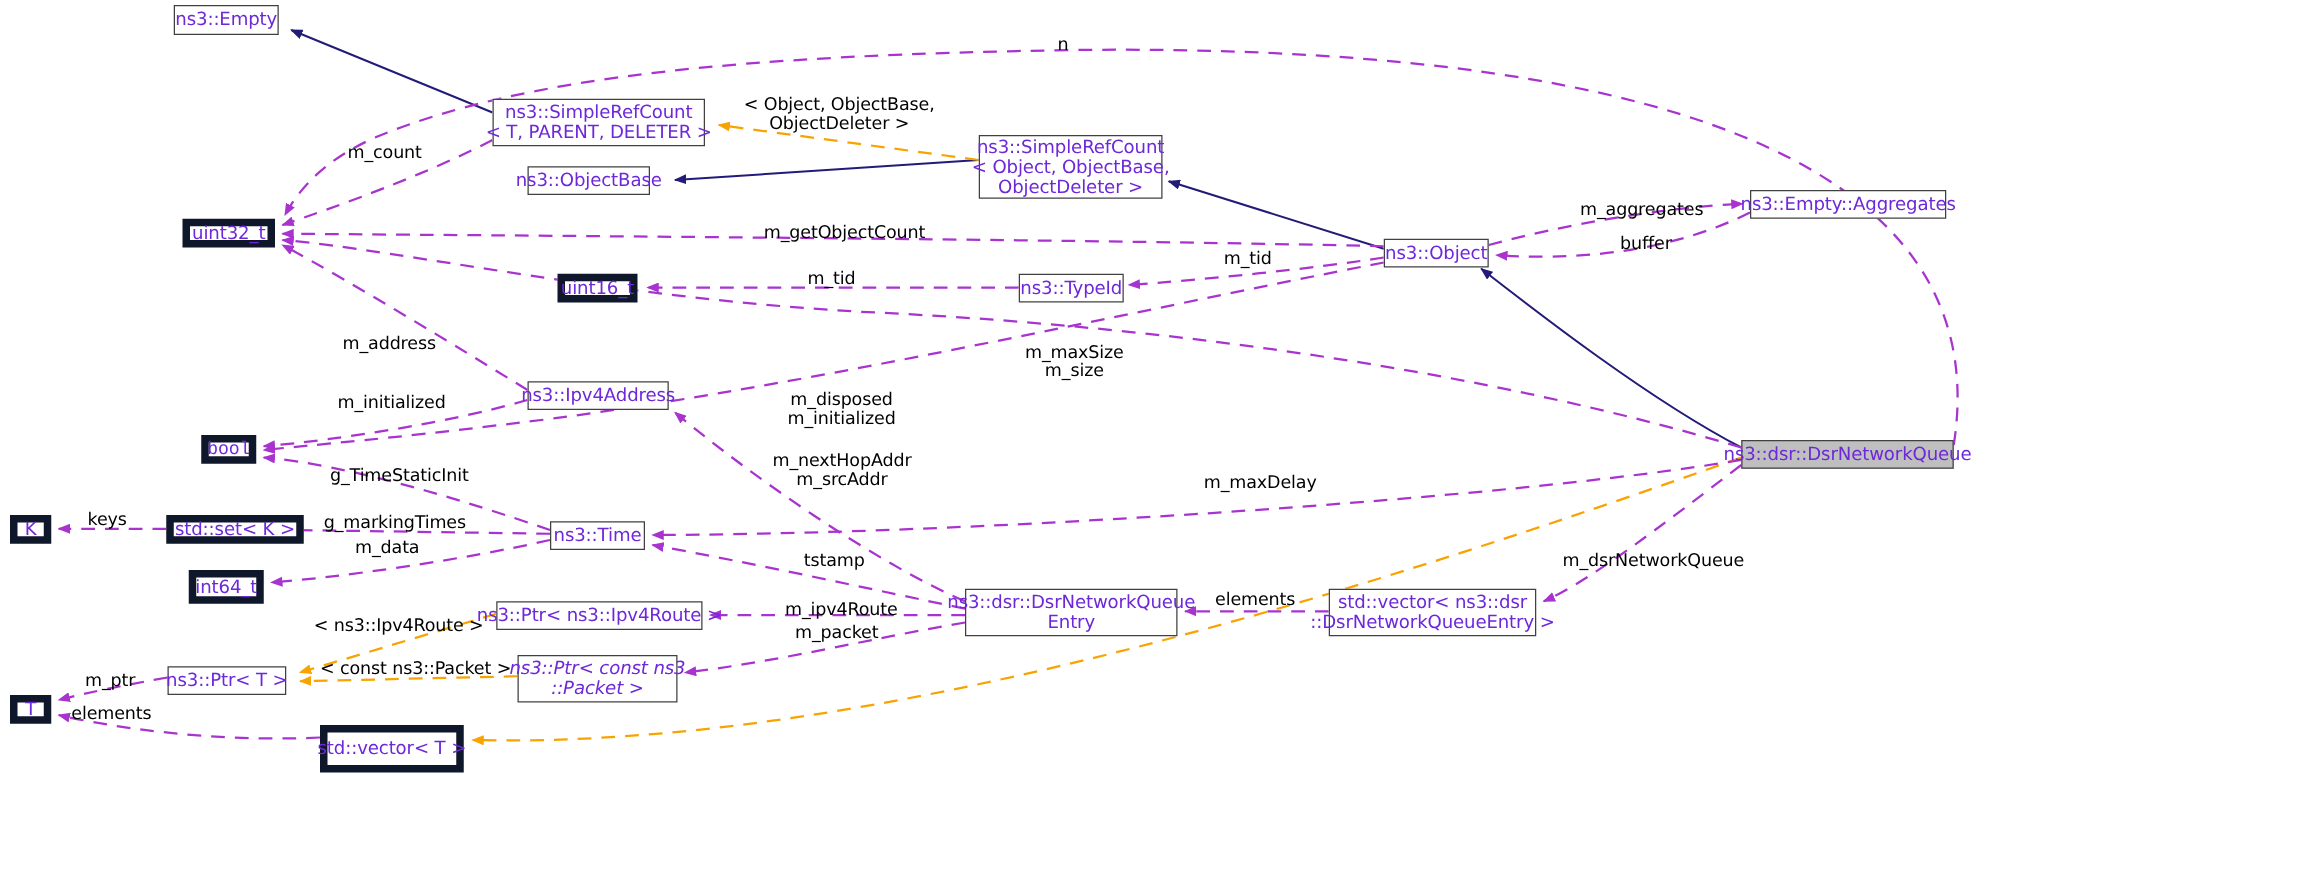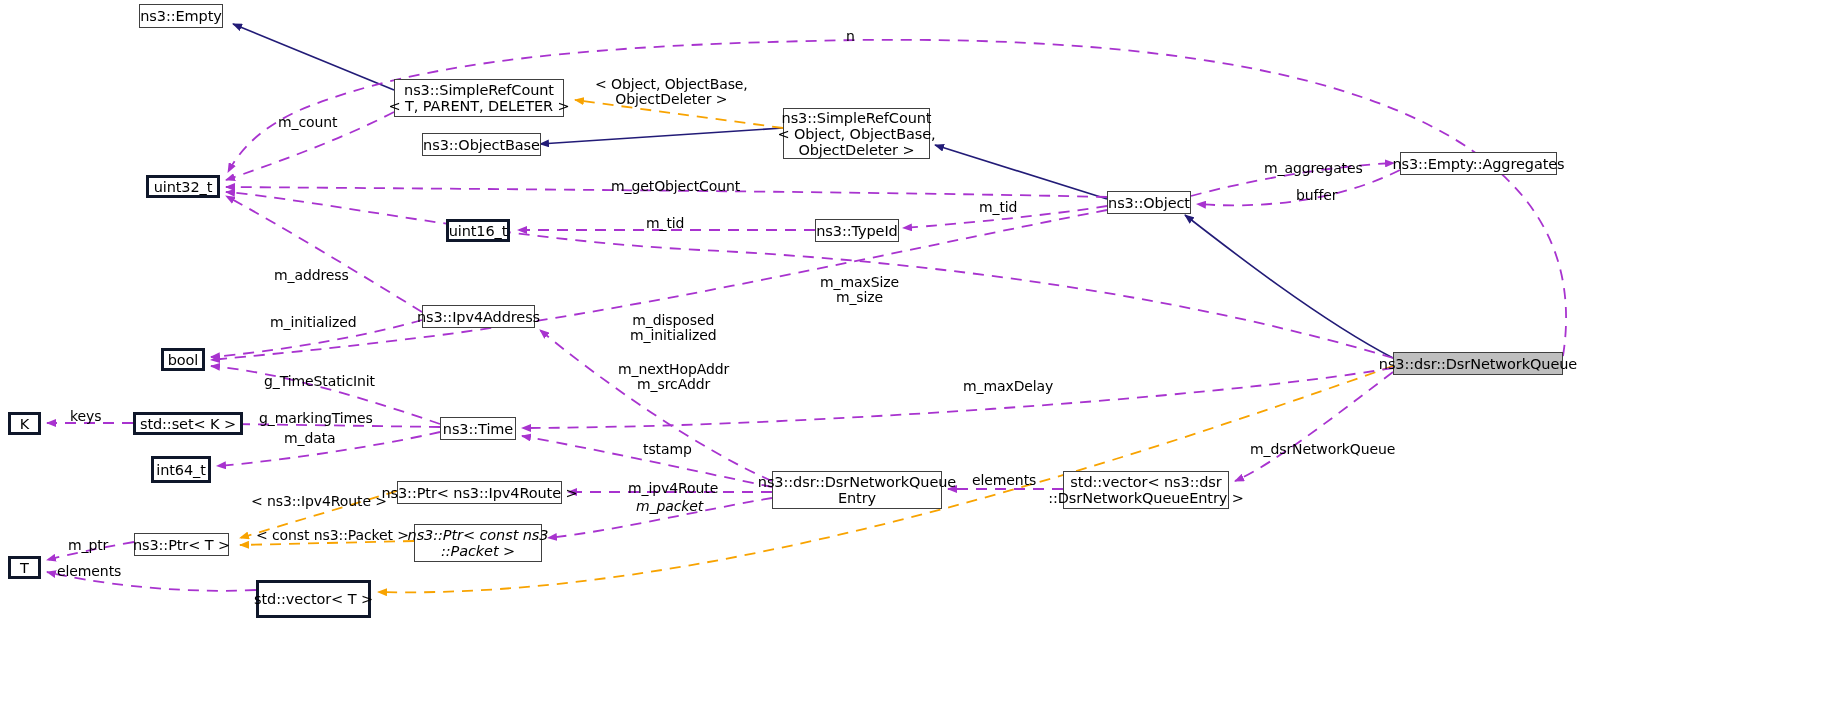--- a/index.html
+++ b/index.html
@@ -23,27 +23,27 @@
     pointer-events: none;
   }
   .node {
     position: absolute;
     box-sizing: border-box;
     display: flex;
     align-items: center;
     justify-content: center;
     text-align: center;
     background: #ffffff;
-    color: #000000;
+    color: #6d28d9;
     font-size: 14.5px;
     line-height: 16px;
     white-space: pre;
     letter-spacing: -0.1px;
   }
-  .node.plain   { border: 3px solid #0f172a; }
+  .node.plain   { border: 6px solid #0f172a; }
   .node.klass   { border: 1px solid #404040; }
   .node.focus   { border: 1px solid #404040; background: #bfbfbf; }
   .edge-label {
     position: absolute;
     font-size: 14px;
     line-height: 15px;
     color: #000000;
     white-space: pre;
     text-align: center;
     background: transparent;
@@ -130,31 +130,31 @@
 
       <path d="M134,542 C100,548 70,554 47,560"></path>
 
       <path d="M256,590 C170,594 90,582 47,572"></path>
     </g>
   </svg>
 
 <div class="node klass" style="left: 139px; top: 4px; width: 84px; height: 24px;">ns3::Empty</div>
     <div class="node klass" style="left: 394px; top: 79px; width: 170px; height: 38px;">ns3::SimpleRefCount
 &lt; T, PARENT, DELETER &gt;</div>
-    <div class="node klass" style="left: 422px; top: 133px; width: 119px; height: 23px;">ns3::ObjectBase</div>
+    <div class="node klass" style="left: 422px; top: 133px; width: 98px; height: 23px;">ns3::ObjectBase</div>
     <div class="node klass" style="left: 783px; top: 108px; width: 147px; height: 51px;">ns3::SimpleRefCount
 &lt; Object, ObjectBase,
 ObjectDeleter &gt;</div>
     <div class="node plain" style="left: 146px; top: 175px; width: 74px; height: 23px;">uint32_t</div>
     <div class="node plain" style="left: 446px; top: 219px; width: 64px; height: 23px;">uint16_t</div>
     <div class="node klass" style="left: 815px; top: 219px; width: 84px; height: 23px;">ns3::TypeId</div>
     <div class="node klass" style="left: 1107px; top: 191px; width: 84px; height: 23px;">ns3::Object</div>
     <div class="node klass" style="left: 1400px; top: 152px; width: 157px; height: 23px;">ns3::Empty::Aggregates</div>
     <div class="node klass" style="left: 422px; top: 305px; width: 113px; height: 23px;">ns3::Ipv4Address</div>
-    <div class="node plain" style="left: 161px; top: 348px; width: 44px; height: 23px;">bool</div>
+    <div class="node plain" style="left: 161px; top: 348px; width: 44px; height: 23px; font-family: Liberation Mono, monospace;">bool</div>
     <div class="node focus" style="left: 1393px; top: 352px; width: 170px; height: 23px;">ns3::dsr::DsrNetworkQueue</div>
     <div class="node plain" style="left: 8px; top: 412px; width: 33px; height: 23px;">K</div>
     <div class="node plain" style="left: 133px; top: 412px; width: 110px; height: 23px;">std::set&lt; K &gt;</div>
     <div class="node klass" style="left: 440px; top: 417px; width: 76px; height: 23px;">ns3::Time</div>
     <div class="node plain" style="left: 151px; top: 456px; width: 60px; height: 27px;">int64_t</div>
     <div class="node klass" style="left: 397px; top: 481px; width: 165px; height: 23px;">ns3::Ptr&lt; ns3::Ipv4Route &gt;</div>
     <div class="node klass" style="left: 772px; top: 471px; width: 170px; height: 38px;">ns3::dsr::DsrNetworkQueue
 Entry</div>
     <div class="node klass" style="left: 1063px; top: 471px; width: 166px; height: 38px;">std::vector&lt; ns3::dsr
 ::DsrNetworkQueueEntry &gt;</div>
@@ -182,18 +182,18 @@
 m_srcAddr</div>
     <div class="edge-label" style="left: 963px; top: 379px;">m_maxDelay</div>
     <div class="edge-label" style="left: 264px; top: 374px;">g_TimeStaticInit</div>
     <div class="edge-label" style="left: 70px; top: 409px;">keys</div>
     <div class="edge-label" style="left: 259px; top: 411px;">g_markingTimes</div>
     <div class="edge-label" style="left: 284px; top: 431px;">m_data</div>
     <div class="edge-label" style="left: 1250px; top: 442px;">m_dsrNetworkQueue</div>
     <div class="edge-label" style="left: 643px; top: 442px;">tstamp</div>
     <div class="edge-label" style="left: 972px; top: 473px;">elements</div>
     <div class="edge-label" style="left: 628px; top: 481px;">m_ipv4Route</div>
-    <div class="edge-label" style="left: 636px; top: 499px; font-style: italic;">m_packet</div>
+    <div class="edge-label" style="left: 636px; top: 499px;">m_packet</div>
     <div class="edge-label" style="left: 251px; top: 494px;">&lt; ns3::Ipv4Route &gt;</div>
     <div class="edge-label" style="left: 256px; top: 528px;">&lt; const ns3::Packet &gt;</div>
     <div class="edge-label" style="left: 68px; top: 538px;">m_ptr</div>
     <div class="edge-label" style="left: 57px; top: 564px;">elements</div>
   </div>
 
 </body></html>

